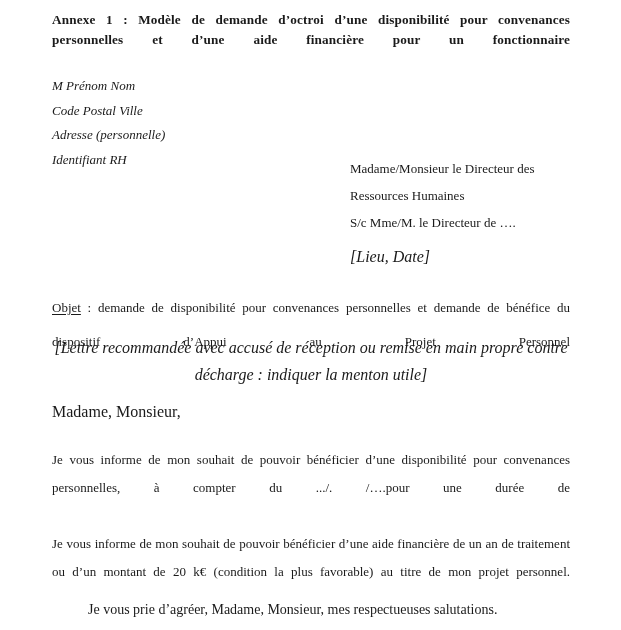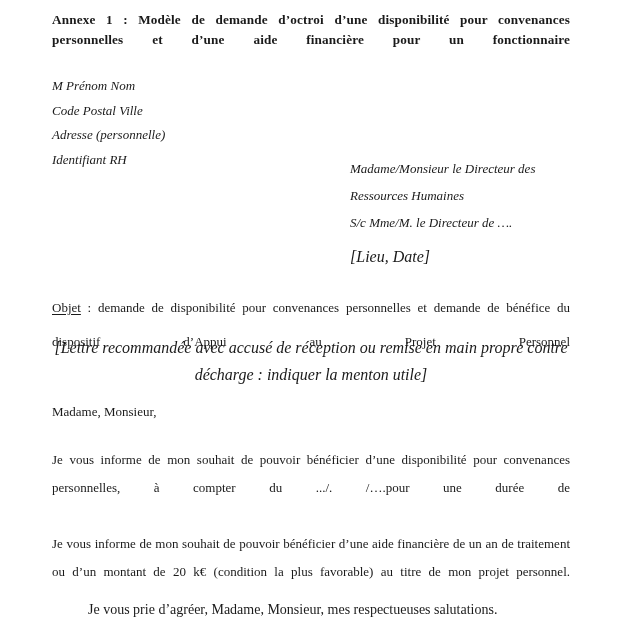--- a/index.html
+++ b/index.html
@@ -55,21 +55,20 @@
   }
   .sender-line { white-space: nowrap; }
 
   .recipient-block {
     position: absolute;
     left: 350px;
     top: 155px;
     width: 250px;
     font-size: 13px;
     line-height: 27px;
-    font-style: italic;
   }
   .recipient-line { white-space: nowrap; }
 
   .place-date {
     position: absolute;
     left: 350px;
     top: 246px;
     font-size: 16px;
     font-style: italic;
     line-height: 22px;
@@ -102,21 +101,21 @@
     font-size: 16px;
     font-style: italic;
     line-height: 27px;
     text-align: center;
   }
 
   .salutation {
     position: absolute;
     left: 52px;
     top: 401px;
-    font-size: 13px;
+    font-size: 16px;
     line-height: 22px;
   }
 
   .para-1 {
     position: absolute;
     left: 52px;
     top: 446px;
     width: 518px;
     font-size: 13px;
     line-height: 28px;

